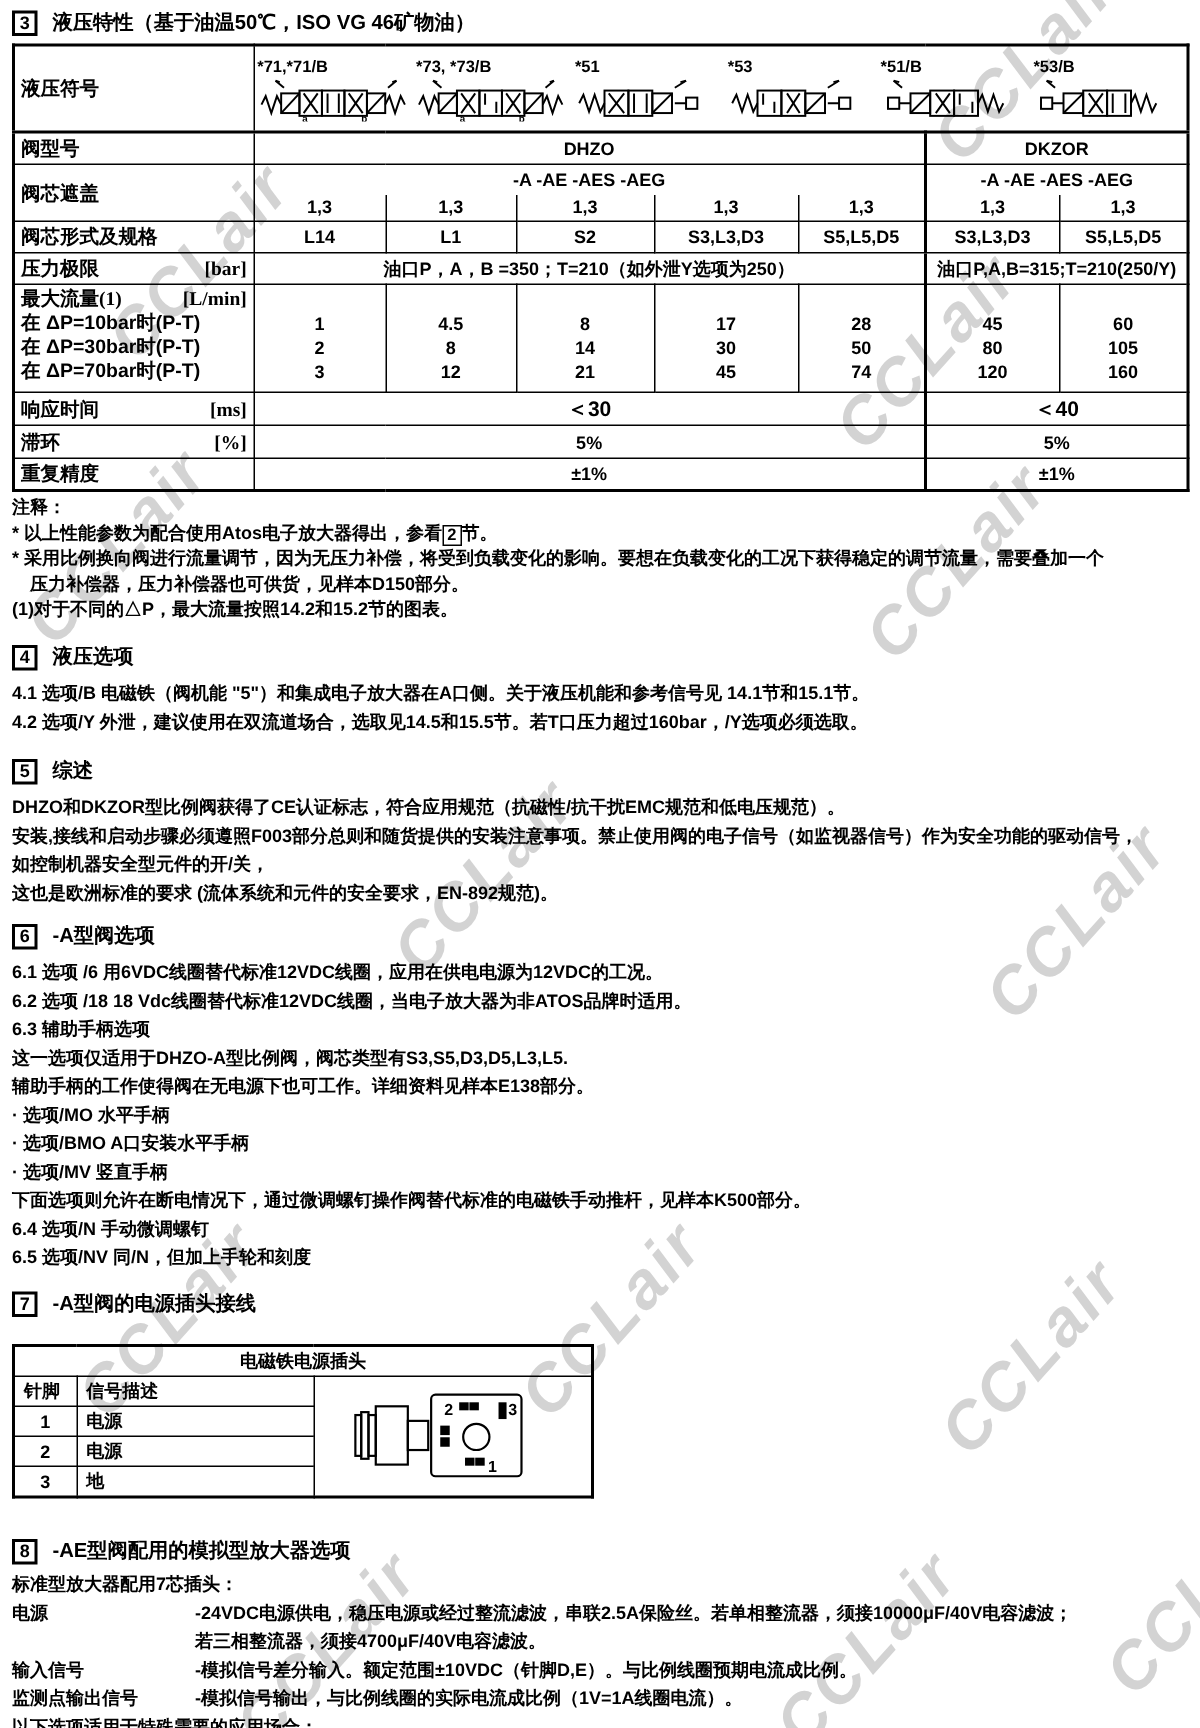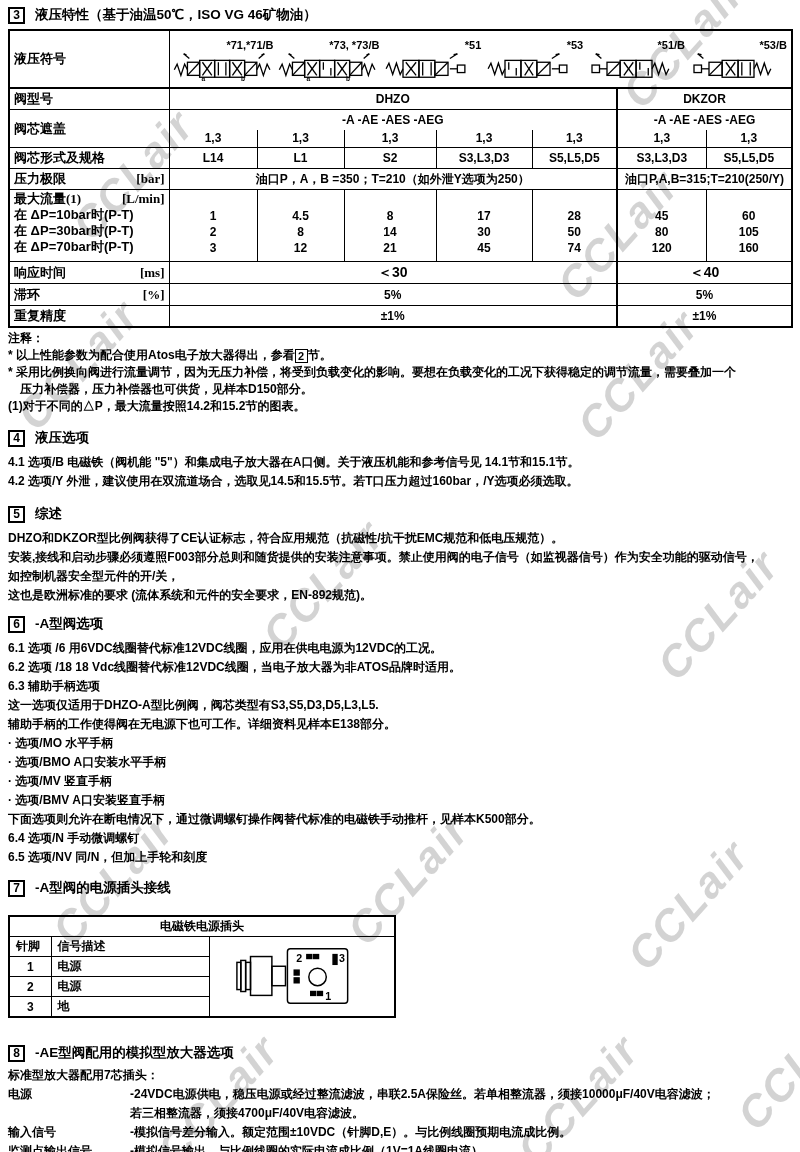--- a/index.html
+++ b/index.html
@@ -29,21 +29,21 @@
   table.main td { border:1px solid #000; padding:1px 4px; vertical-align:middle; font-size:12px; }
   table.main td.lab { font-size:13px; }
   .unitrow { display:flex; justify-content:space-between; align-items:center;font-family:Liberation Serif, serif; }
   .ctr { text-align:center; }
   .sep-l { border-left:2px solid #000 !important; }
   .thick-b { border-bottom:2px solid #000 !important; }
   .no-b { border-bottom:none !important; }
   .no-t { border-top:none !important; }
   .symcell { padding:2px 2px 1px 2px !important; }
   .symwrap { display:flex; justify-content:space-between; align-items:flex-end; }
-  .symblock { display:flex; flex-direction:column; align-items:flex-end; }
+  .symblock { display:flex; flex-direction:column; align-items:flex-start; }
   .symlabel { font-size:11px; padding-right:2px; }
   .flowvals { line-height:16px; padding-top:17px; text-align:center; }
   .flowlab  { line-height:16px; }
   
   .bodyline { line-height:19px; }
   .inbox { display:inline-block; border:1.5px solid #000; width:13px; height:14px; line-height:12px; text-align:center; font-size:11px; vertical-align:-1px; }
   .indent { padding-left:12px; }
   
   table.plug { border-collapse:collapse; border:2px solid #000; margin-top:18px; table-layout:fixed; }
   table.plug td { border:1px solid #000; padding:1px 6px; font-size:12px; }
@@ -408,21 +408,20 @@
     </div>
     <div style="margin-top:6px;">
       <div class="bodyline">6.1 选项 /6  用6VDC线圈替代标准12VDC线圈，应用在供电电源为12VDC的工况。</div>
       <div class="bodyline">6.2 选项 /18  18 Vdc线圈替代标准12VDC线圈，当电子放大器为非ATOS品牌时适用。</div>
       <div class="bodyline">6.3 辅助手柄选项</div>
       <div class="bodyline">这一选项仅适用于DHZO-A型比例阀，阀芯类型有S3,S5,D3,D5,L3,L5.</div>
       <div class="bodyline">辅助手柄的工作使得阀在无电源下也可工作。详细资料见样本E138部分。</div>
       <div class="bodyline">· 选项/MO  水平手柄</div>
       <div class="bodyline">· 选项/BMO  A口安装水平手柄</div>
       <div class="bodyline">· 选项/MV  竖直手柄</div>
-      <div class="bodyline">· 选项/BMV  A口安装竖直手柄</div>
       <div class="bodyline">下面选项则允许在断电情况下，通过微调螺钉操作阀替代标准的电磁铁手动推杆，见样本K500部分。</div>
       <div class="bodyline">6.4 选项/N  手动微调螺钉</div>
       <div class="bodyline">6.5 选项/NV  同/N，但加上手轮和刻度</div>
     </div>
 
     <div class="sec-head" style="margin-top:12px;">
       <span class="numbox">7</span>
       <span class="sec-title">-A型阀的电源插头接线</span>
     </div>
     <table class="plug">

